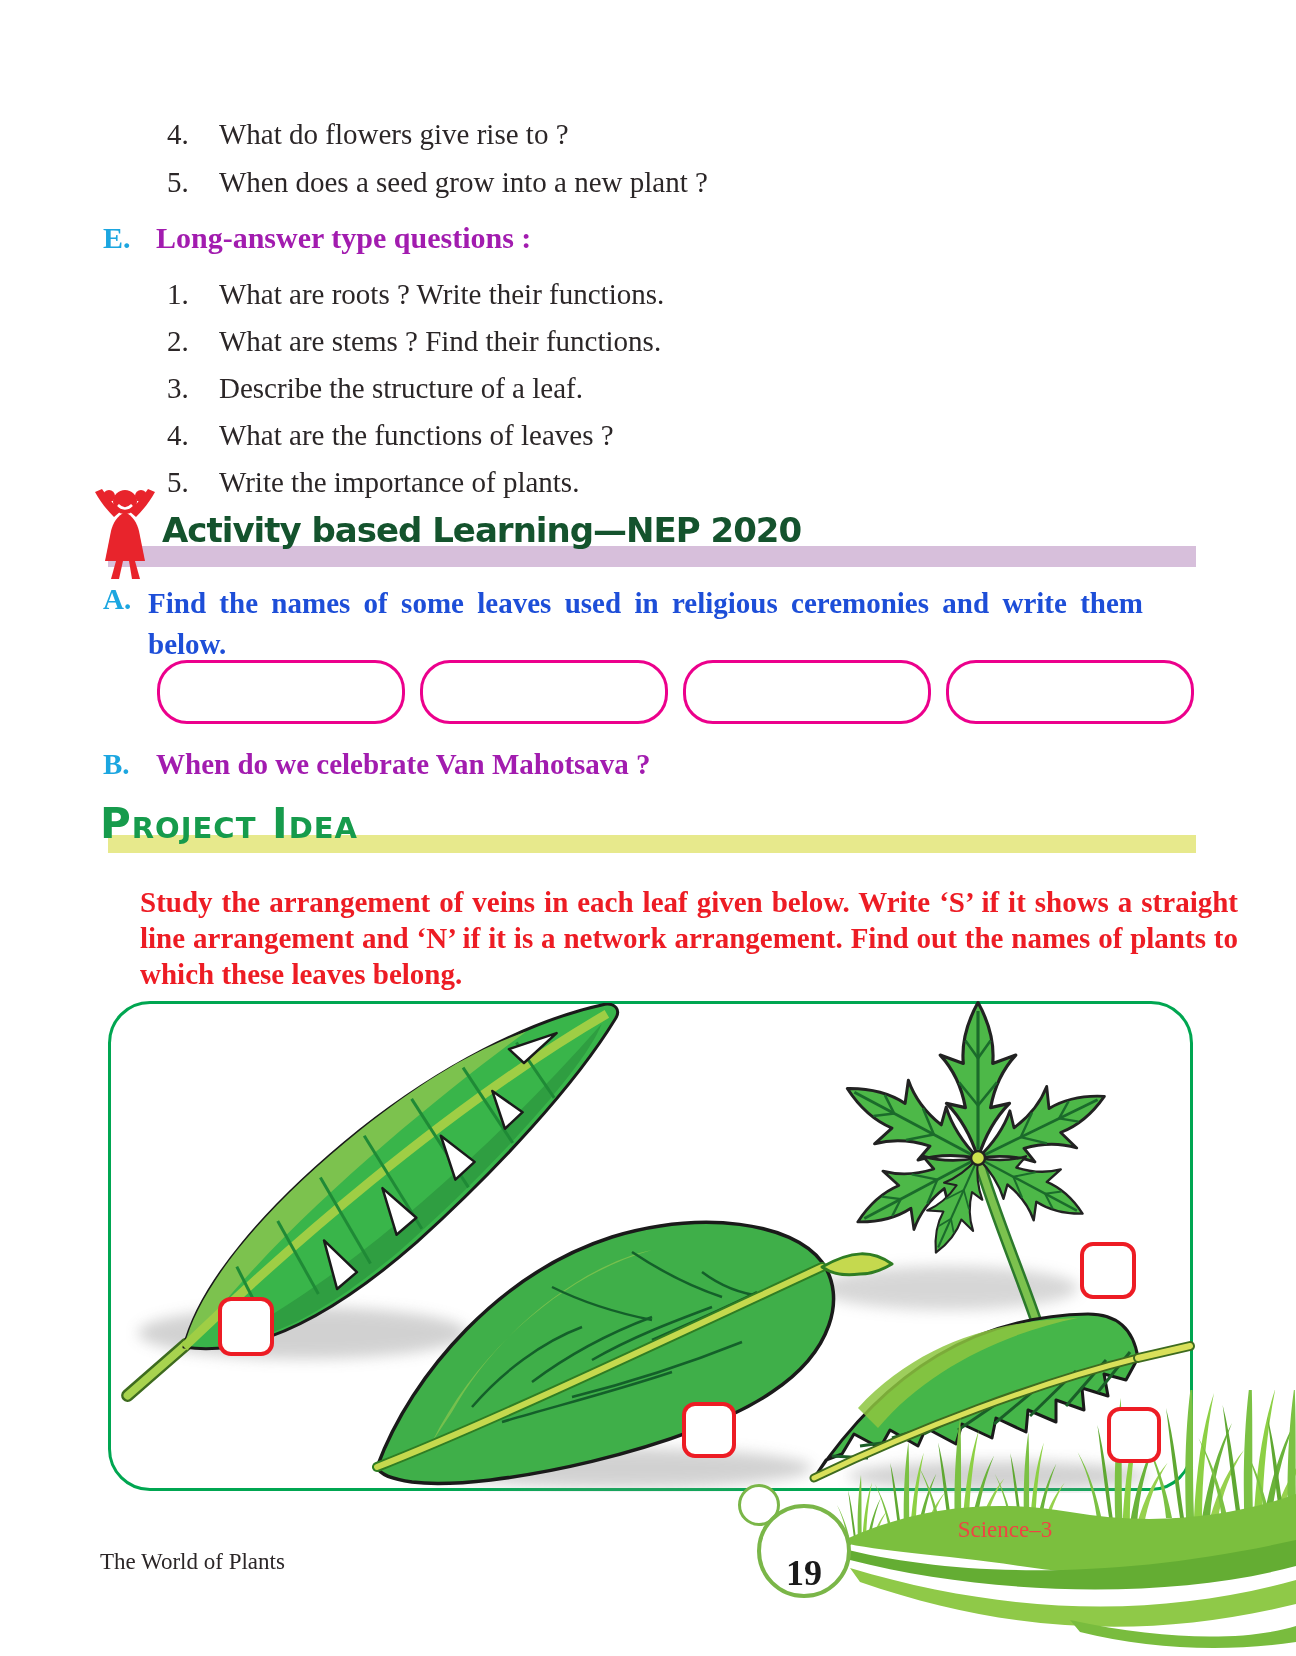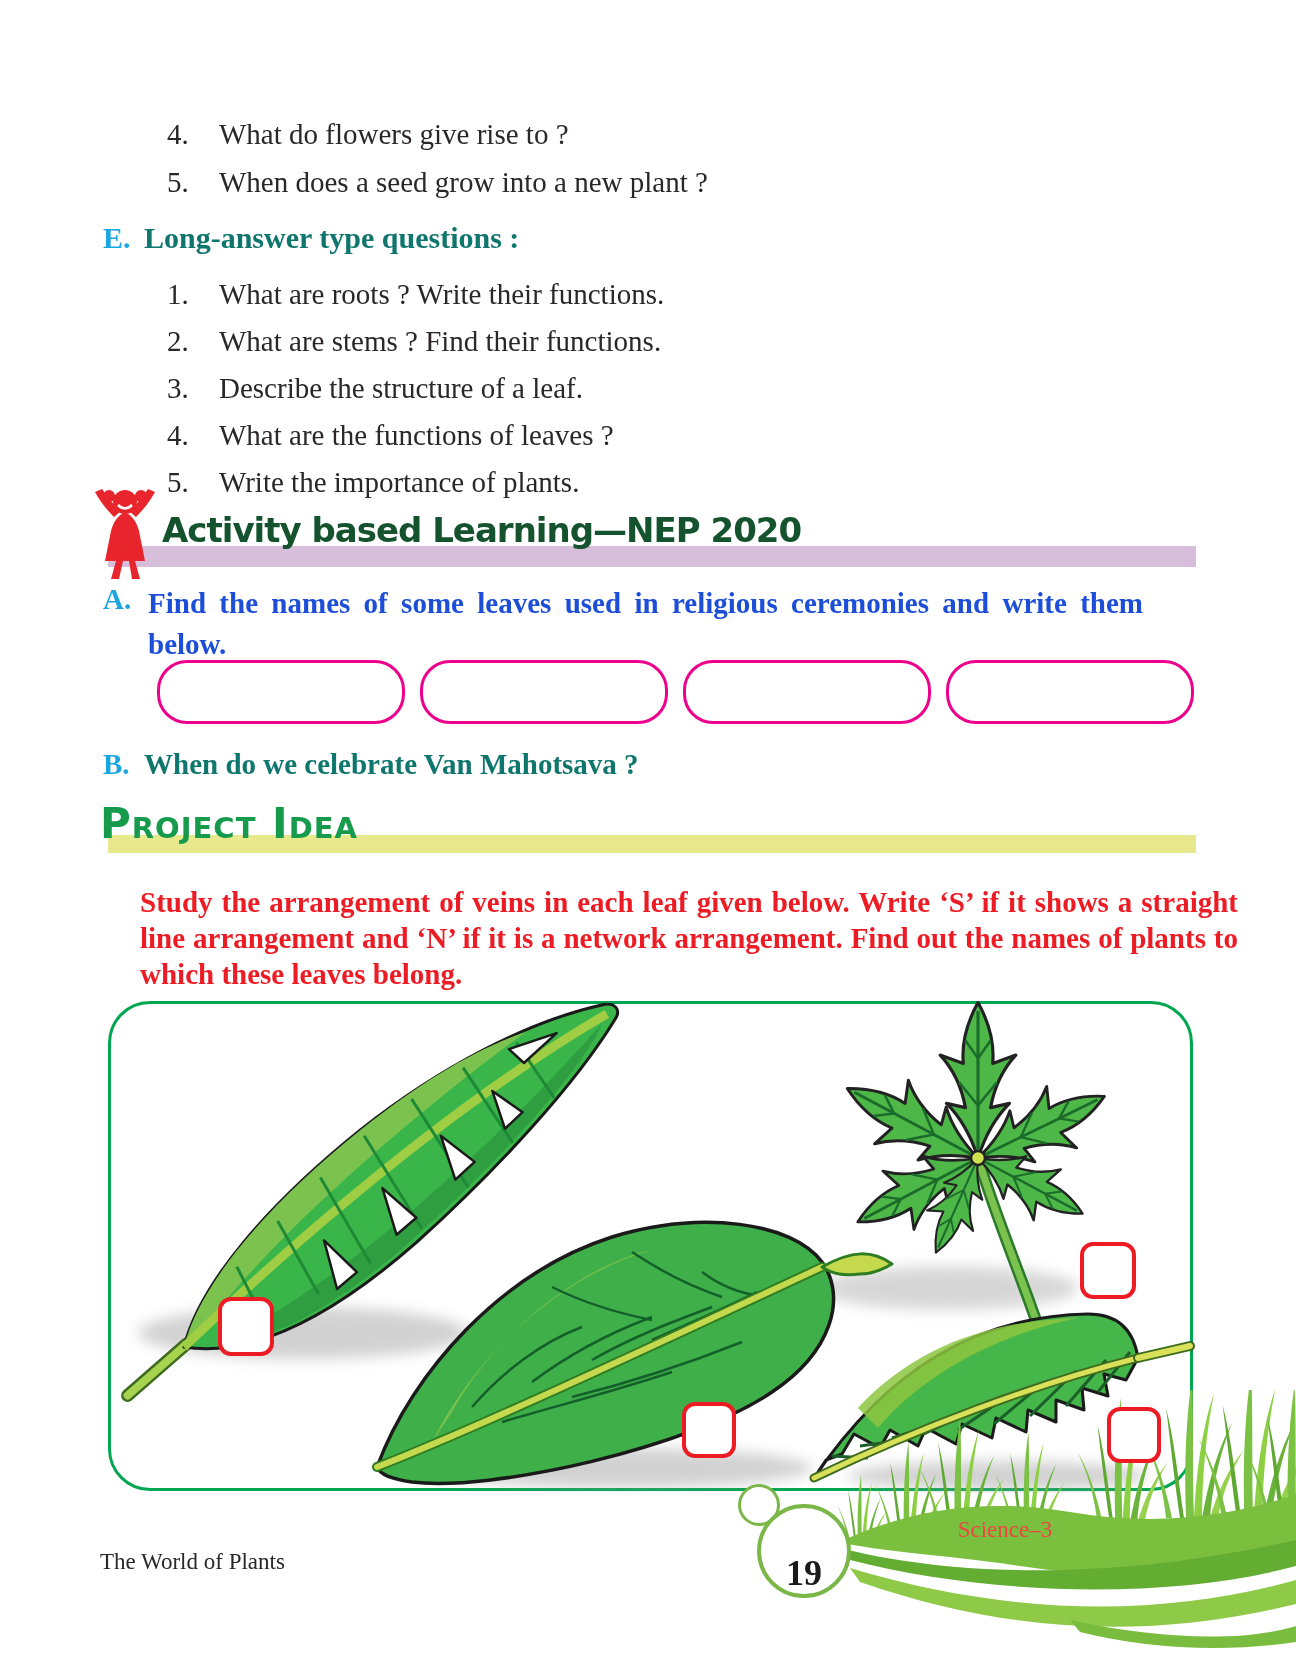--- a/index.html
+++ b/index.html
@@ -1,21 +1,21 @@
 <!DOCTYPE html>
 <html><head>
 <meta charset="utf-8">
 <style>
   html,body{margin:0;padding:0;background:#fff;}
   .page{position:relative;width:1296px;height:1656px;background:#ffffff;overflow:hidden;
         font-family:"Liberation Serif","DejaVu Serif",serif;color:#2b2627;}
   .qline{position:absolute;left:158px;font-size:29px;white-space:nowrap;color:#2b2627;margin-left:9px;}
   .qnum{display:inline-block;width:52px;}
   .sec-letter{position:absolute;left:103px;font-size:30px;font-weight:bold;color:#1ca6e0;}
-  .sec-title{position:absolute;left:144px;font-size:30px;font-weight:bold;color:#0f766e;}
+  .sec-title{position:absolute;left:156px;font-size:30px;font-weight:bold;color:#a21caf;}
   .sec-text-block{position:absolute;left:148px;width:995px;font-size:29px;font-weight:bold;
         color:#1d4ed8;line-height:41px;text-align:justify;}
   .activity-title{position:absolute;left:162px;top:510px;font-size:34px;font-weight:bold;
         color:#14532d;font-family:"DejaVu Sans","Liberation Sans",sans-serif;letter-spacing:-1px;z-index:3;}
   .lavender-bar{position:absolute;left:108px;top:546px;width:1088px;height:21px;background:#d7bfdb;z-index:1;}
   .icon-girl{position:absolute;left:92px;top:486px;width:66px;height:94px;z-index:4;}
   .pill{position:absolute;top:660px;width:242px;height:58px;border:3px solid #ec008c;border-radius:30px;background:#fff;}
   .project-title{position:absolute;left:100px;top:798px;font-size:42px;font-weight:bold;color:#169b4c;
         font-variant:small-caps;font-family:"DejaVu Sans","Liberation Sans",sans-serif;z-index:2;line-height:52px;letter-spacing:1px;}
   .yellow-bar{position:absolute;left:108px;top:835px;width:1088px;height:18px;background:#e7e98c;z-index:1;}

